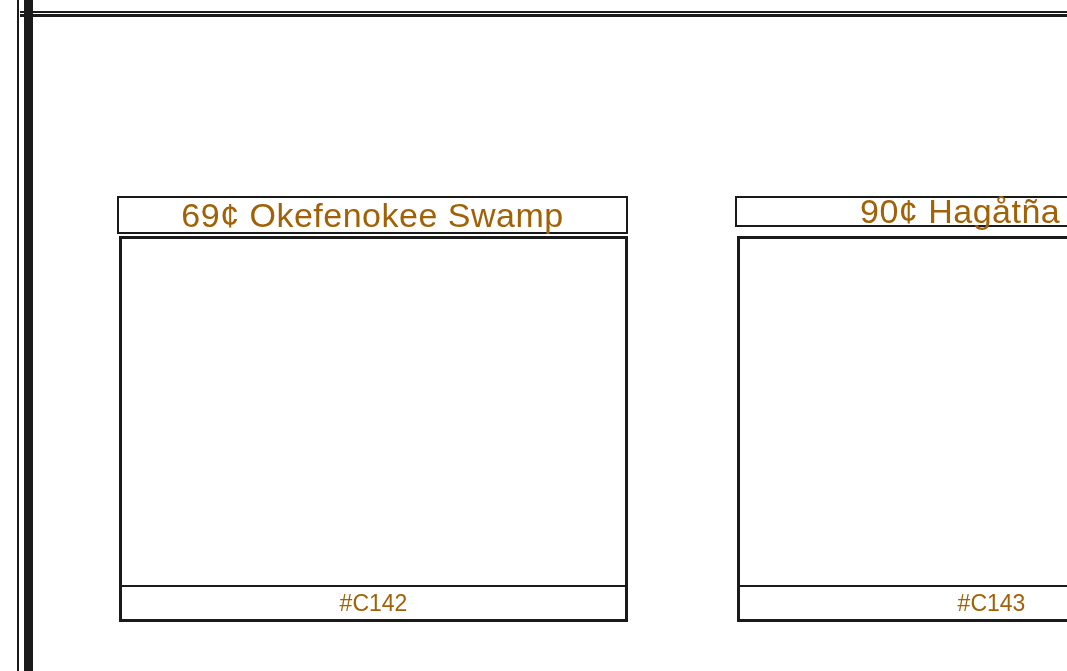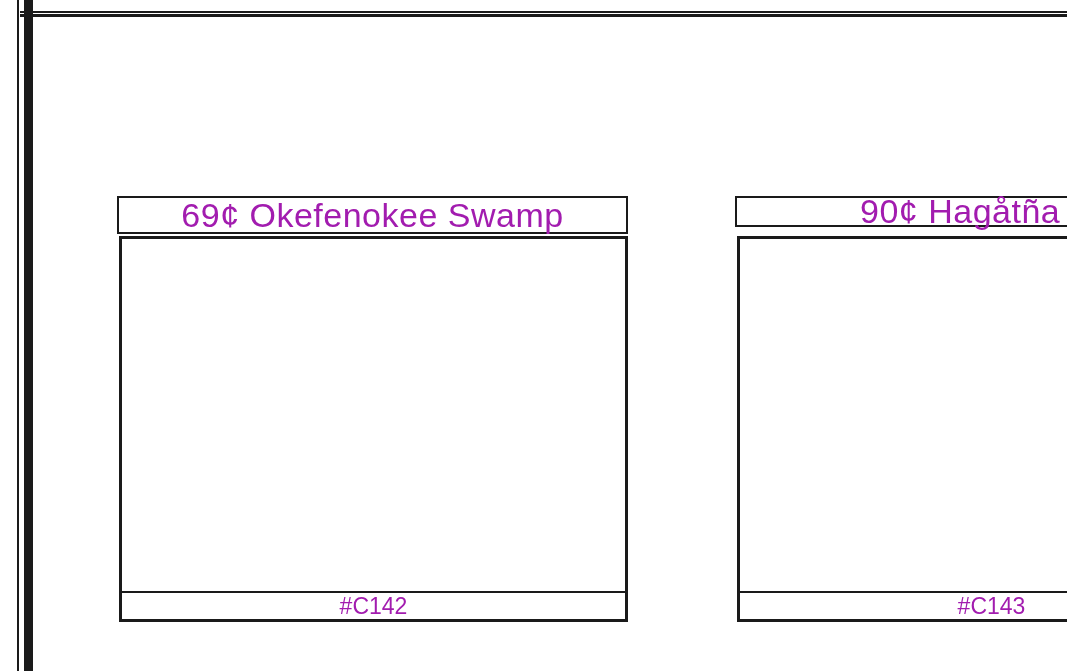--- a/index.html
+++ b/index.html
@@ -7,21 +7,21 @@
     padding: 0;
     background: #ffffff;
   }
   #album-page {
     position: relative;
     width: 1067px;
     height: 671px;
     background: #ffffff;
     overflow: hidden;
     font-family: "Liberation Sans", "DejaVu Sans", sans-serif;
-    color: #a21caf;
+    color: #a16207;
   }
   .vline, .hline {
     position: absolute;
     background: #1a1a1a;
   }
   
   .edge-thin  { left: 17px; top: 0; width: 2px; height: 100%; }
   .edge-thick { left: 24px; top: 0; width: 9px; height: 100%; }
   
   .top-thin  { left: 20px; top: 11px;  height: 2px; width: 1047px; }
@@ -49,21 +49,21 @@
     box-sizing: border-box;
     border: 3px solid #1a1a1a;
     background: #ffffff;
   }
   #stamp-box-1 { left: 119px; top: 236px; width: 509px; height: 386px; }
   #stamp-box-2 { left: 737px; top: 236px; width: 509px; height: 386px; }
 
   .catalog-strip {
     position: absolute;
     left: 0; right: 0; bottom: 0;
-    height: 28px;
+    height: 34px;
     box-sizing: border-box;
     border-top: 2px solid #1a1a1a;
     display: flex;
     align-items: center;
     justify-content: center;
     font-size: 23px;
   }
 </style>
 </head>
 <body>

